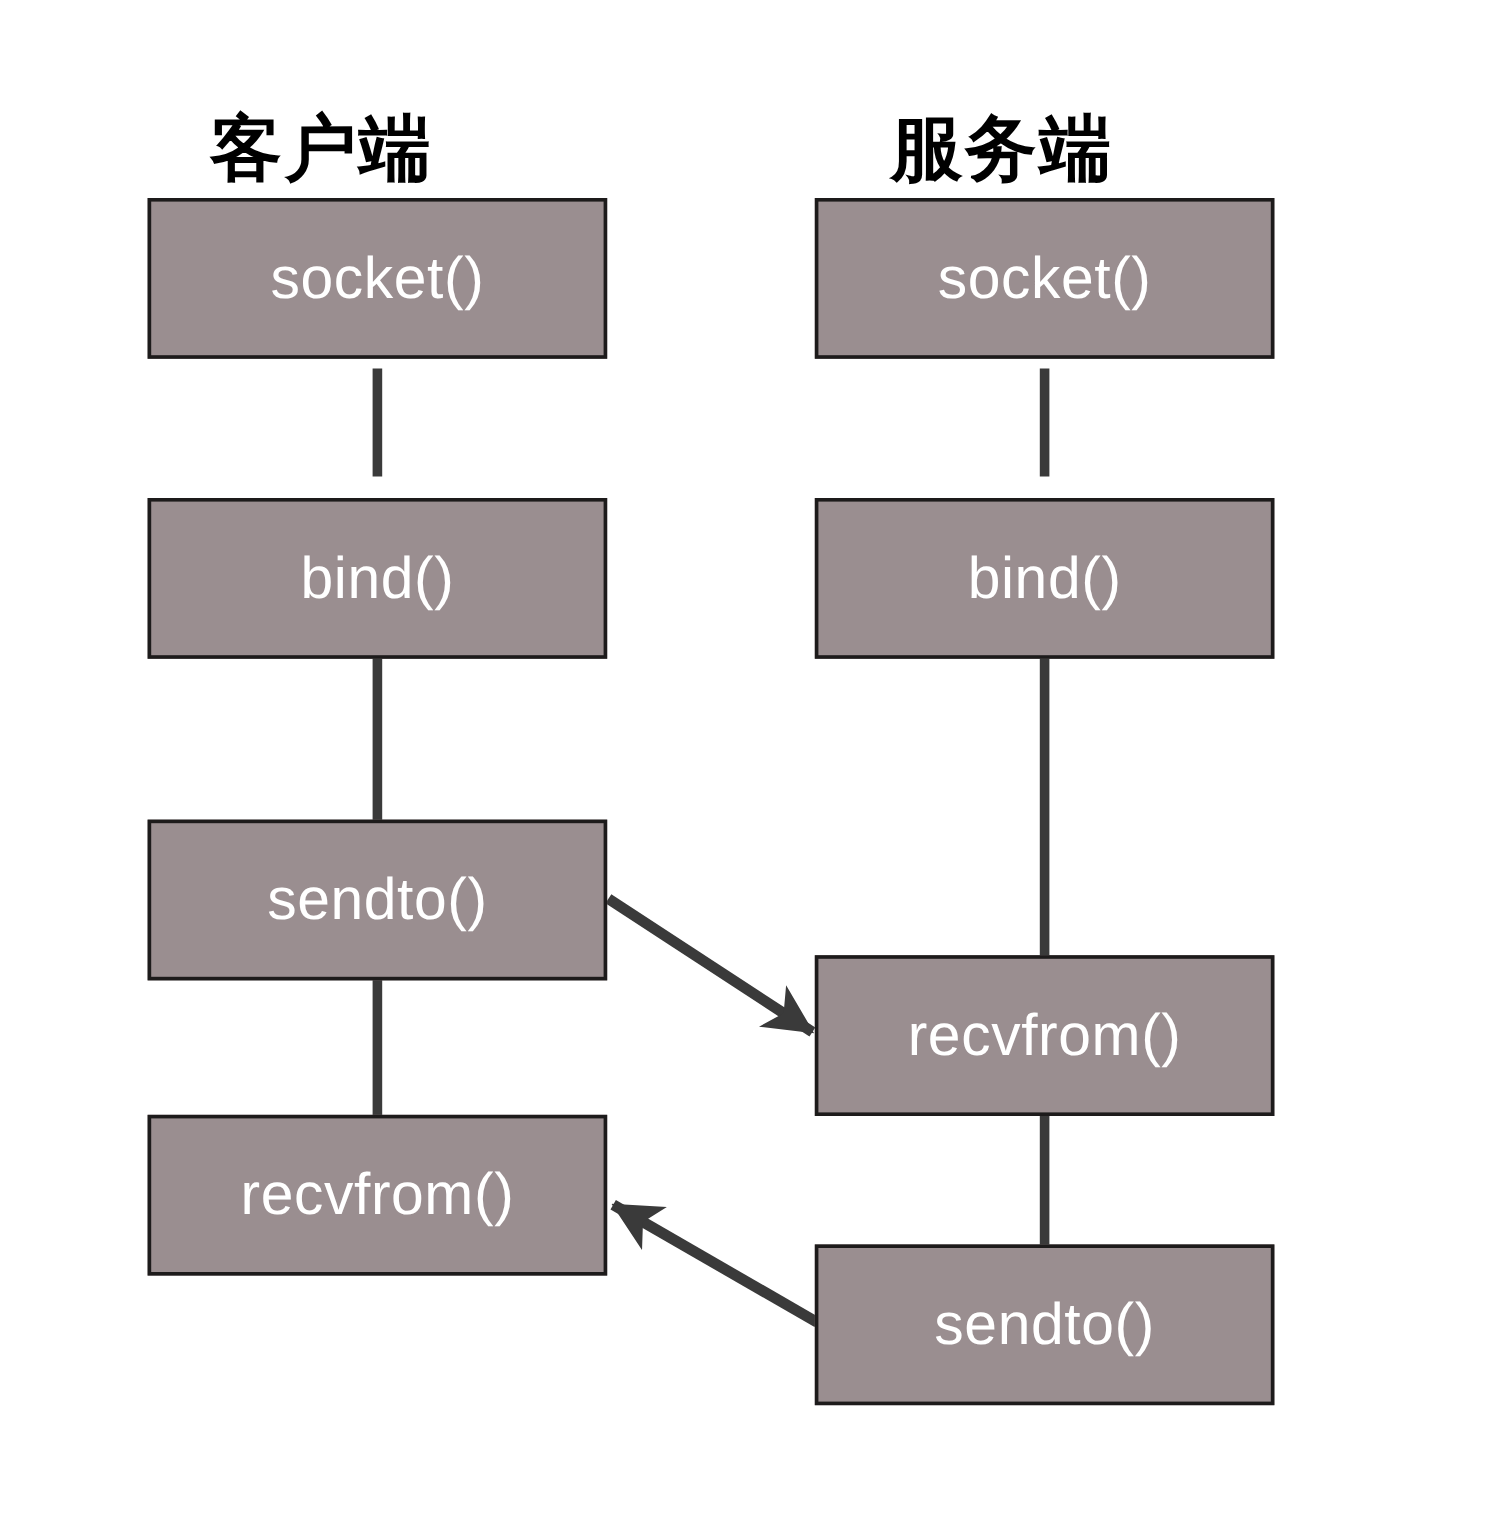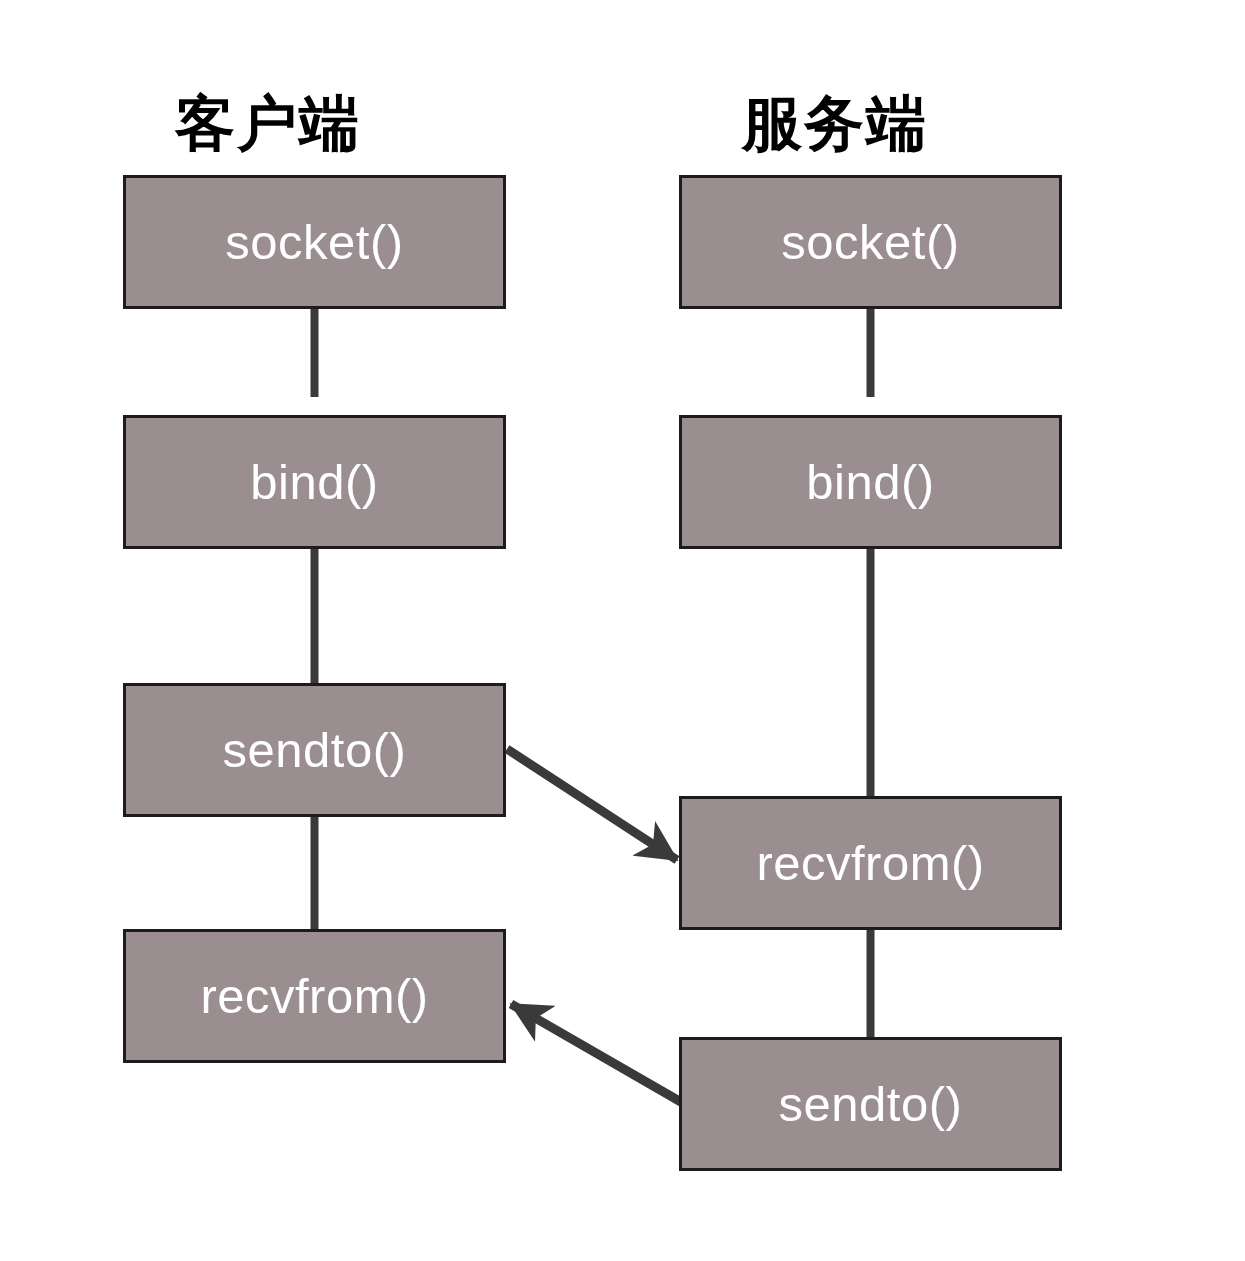--- a/index.html
+++ b/index.html
@@ -58,21 +58,21 @@
     color: var(--box-text);
     font-size: 49px;
     font-weight: 400;
     letter-spacing: 0.5px;
     white-space: nowrap;
   }
   
   .col-client { left: 123px; }
   .col-server { left: 679px; }
   
-  .row-socket    { top: 175px; }
+  .row-socket    { top: 165px; }
   .row-bind      { top: 415px; }
   .row-c-sendto  { top: 683px; }
   .row-s-recv    { top: 796px; }
   .row-c-recv    { top: 929px; }
   .row-s-sendto  { top: 1037px; }
   .header-client { left: 175px; top: 92px; }
   .header-server { left: 718px; top: 92px; margin-left: 24px; }
 </style>
 </head>
 <body>

